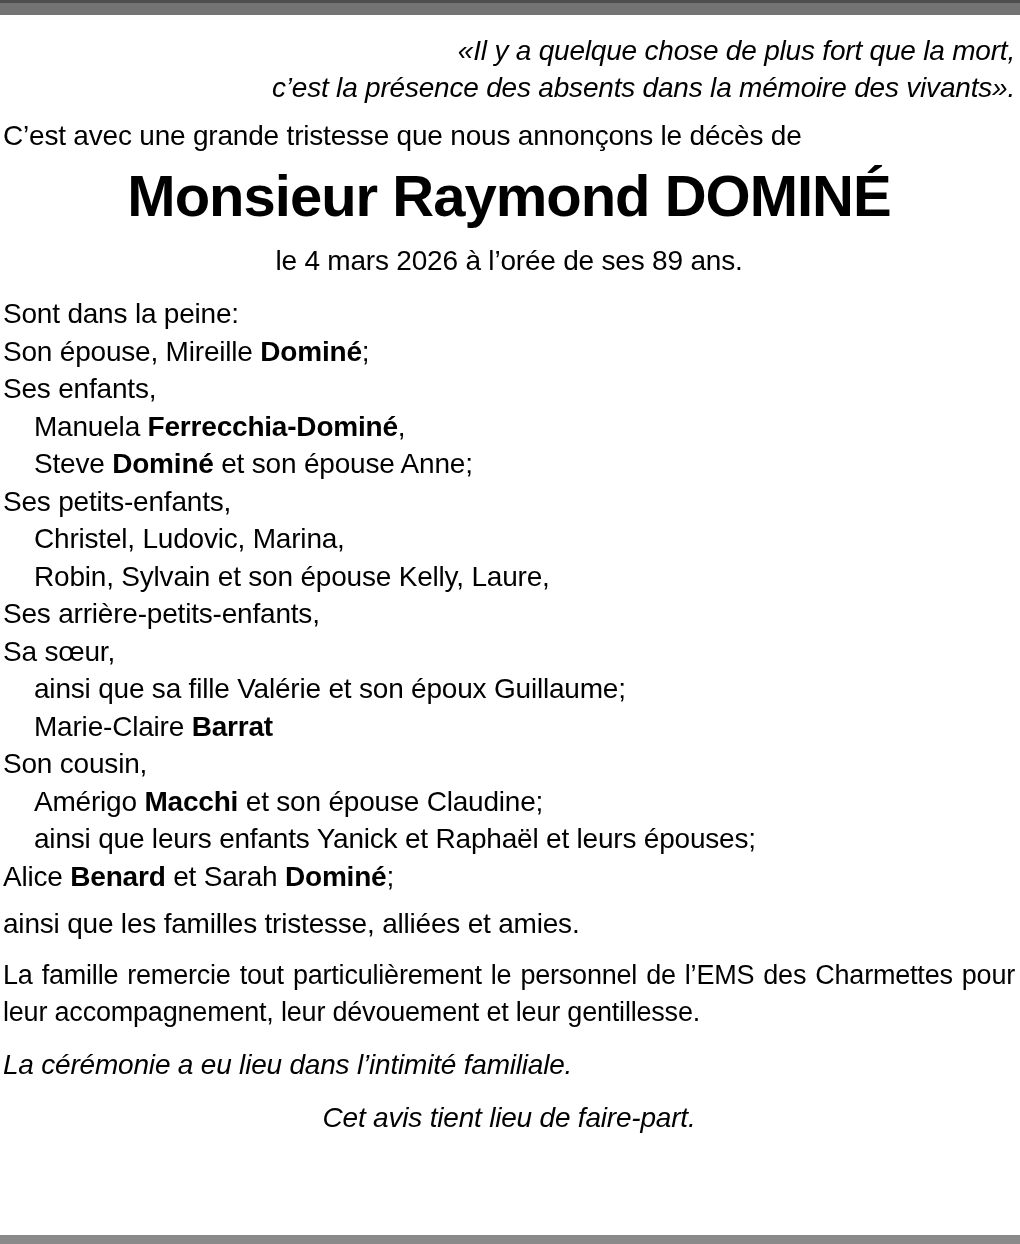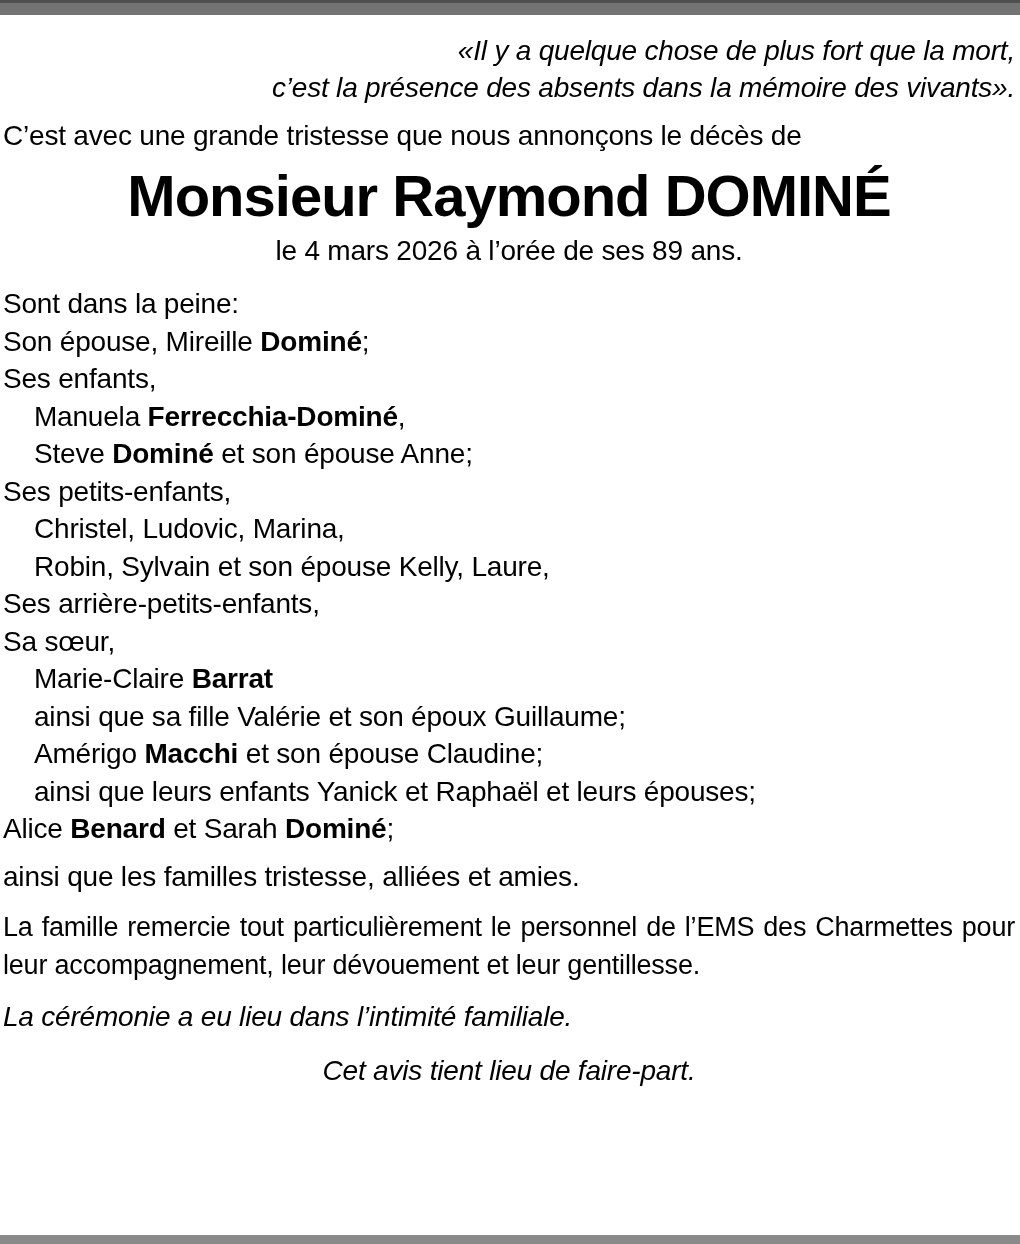--- a/index.html
+++ b/index.html
@@ -52,21 +52,21 @@
   .deceased-name {
     margin-top: 9px;
     font-size: 58px;
     line-height: 64px;
     font-weight: bold;
     text-align: center;
     letter-spacing: -1px;
     white-space: nowrap;
   }
   .date-line {
-    margin-top: 4px;
+    margin-top: 14px;
     font-size: 28px;
     line-height: 37.5px;
     text-align: center;
   }
   .mourning-header {
     margin-top: 16px;
     font-size: 28px;
     line-height: 37.5px;
   }
   .family-list {
@@ -126,22 +126,23 @@
     <div class="family-list">
         <div class="family-line"><span>Son épouse, Mireille </span><span class="bold-name">Dominé</span><span>;</span></div>
         <div class="family-line"><span>Ses enfants,</span></div>
         <div class="family-line indented"><span>Manuela </span><span class="bold-name">Ferrecchia-Dominé</span><span>,</span></div>
         <div class="family-line indented"><span>Steve </span><span class="bold-name">Dominé</span><span> et son épouse Anne;</span></div>
         <div class="family-line"><span>Ses petits-enfants,</span></div>
         <div class="family-line indented"><span>Christel, Ludovic, Marina,</span></div>
         <div class="family-line indented"><span>Robin, Sylvain et son épouse Kelly, Laure,</span></div>
         <div class="family-line"><span>Ses arrière-petits-enfants,</span></div>
         <div class="family-line"><span>Sa sœur,</span></div>
+        <div class="family-line indented"><span>ainsi que sa fille Valérie et son époux Guillaume;</span></div>
         <div class="family-line indented"><span>Marie-Claire </span><span class="bold-name">Barrat</span></div>
-        <div class="family-line indented"><span>ainsi que sa fille Valérie et son époux Guillaume;</span></div>
+        <div class="family-line"><span>Son cousin,</span></div>
         <div class="family-line indented"><span>Amérigo </span><span class="bold-name">Macchi</span><span> et son épouse Claudine;</span></div>
         <div class="family-line indented"><span>ainsi que leurs enfants Yanick et Raphaël et leurs épouses;</span></div>
         <div class="family-line"><span>Alice </span><span class="bold-name">Benard</span><span> et Sarah </span><span class="bold-name">Dominé</span><span>;</span></div>
       </div>
 
     <div class="families-line">ainsi que les familles tristesse, alliées et amies.</div>
 
     <div class="thanks-paragraph">La famille remercie tout particulièrement le personnel de l’EMS des Charmettes pour leur accompagnement, leur dévouement et leur gentillesse.</div>
 
     <div class="ceremony-line">La cérémonie a eu lieu dans l’intimité familiale.</div>

